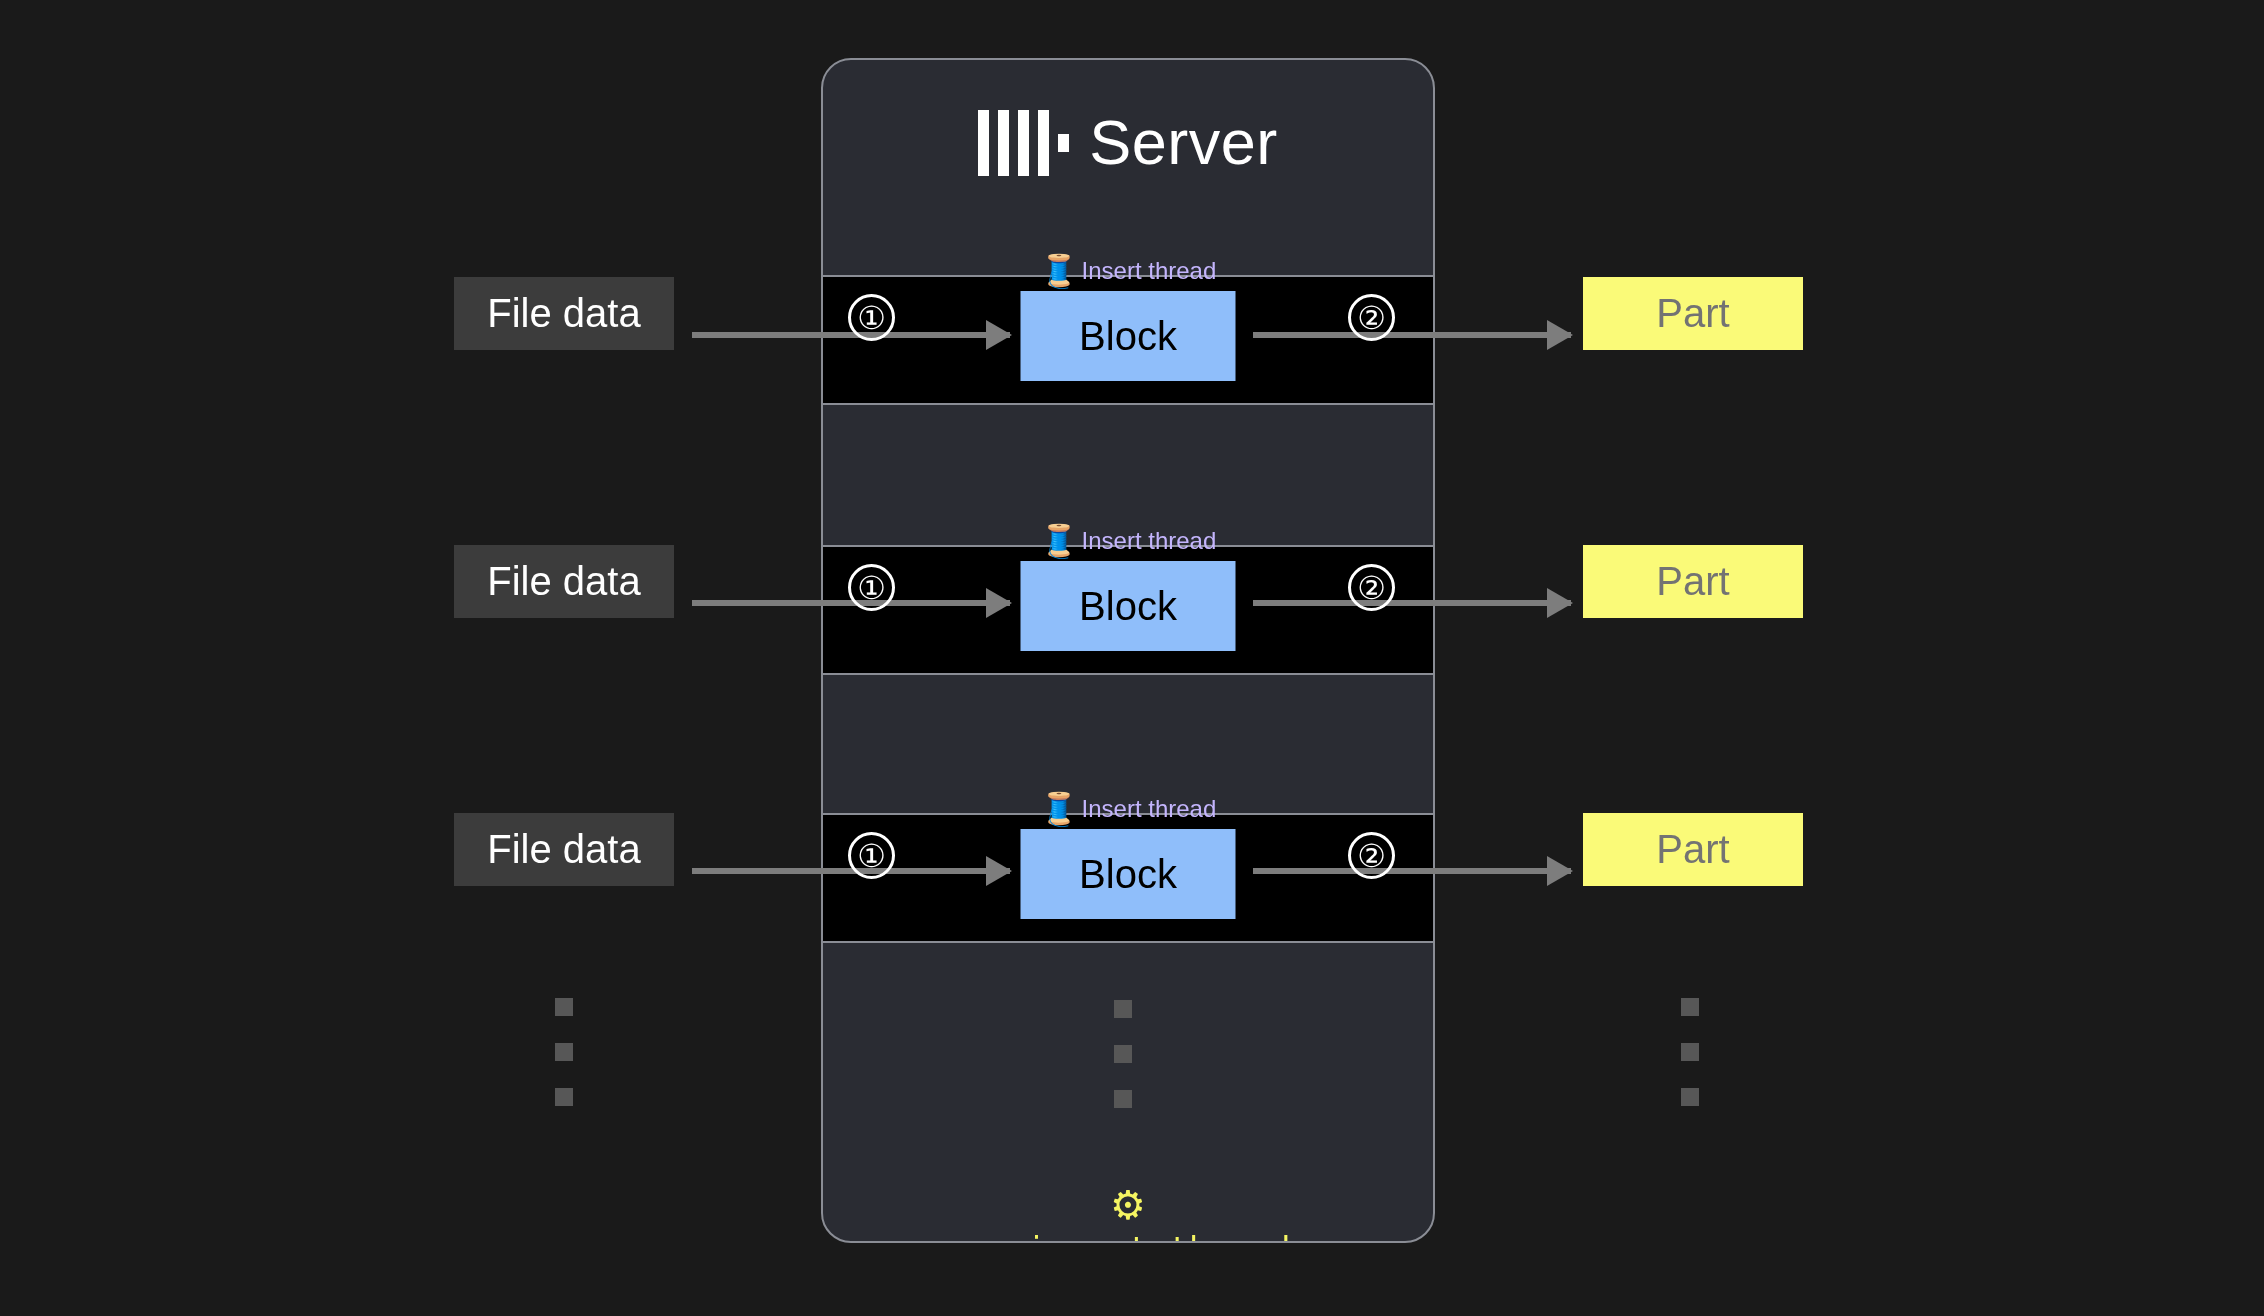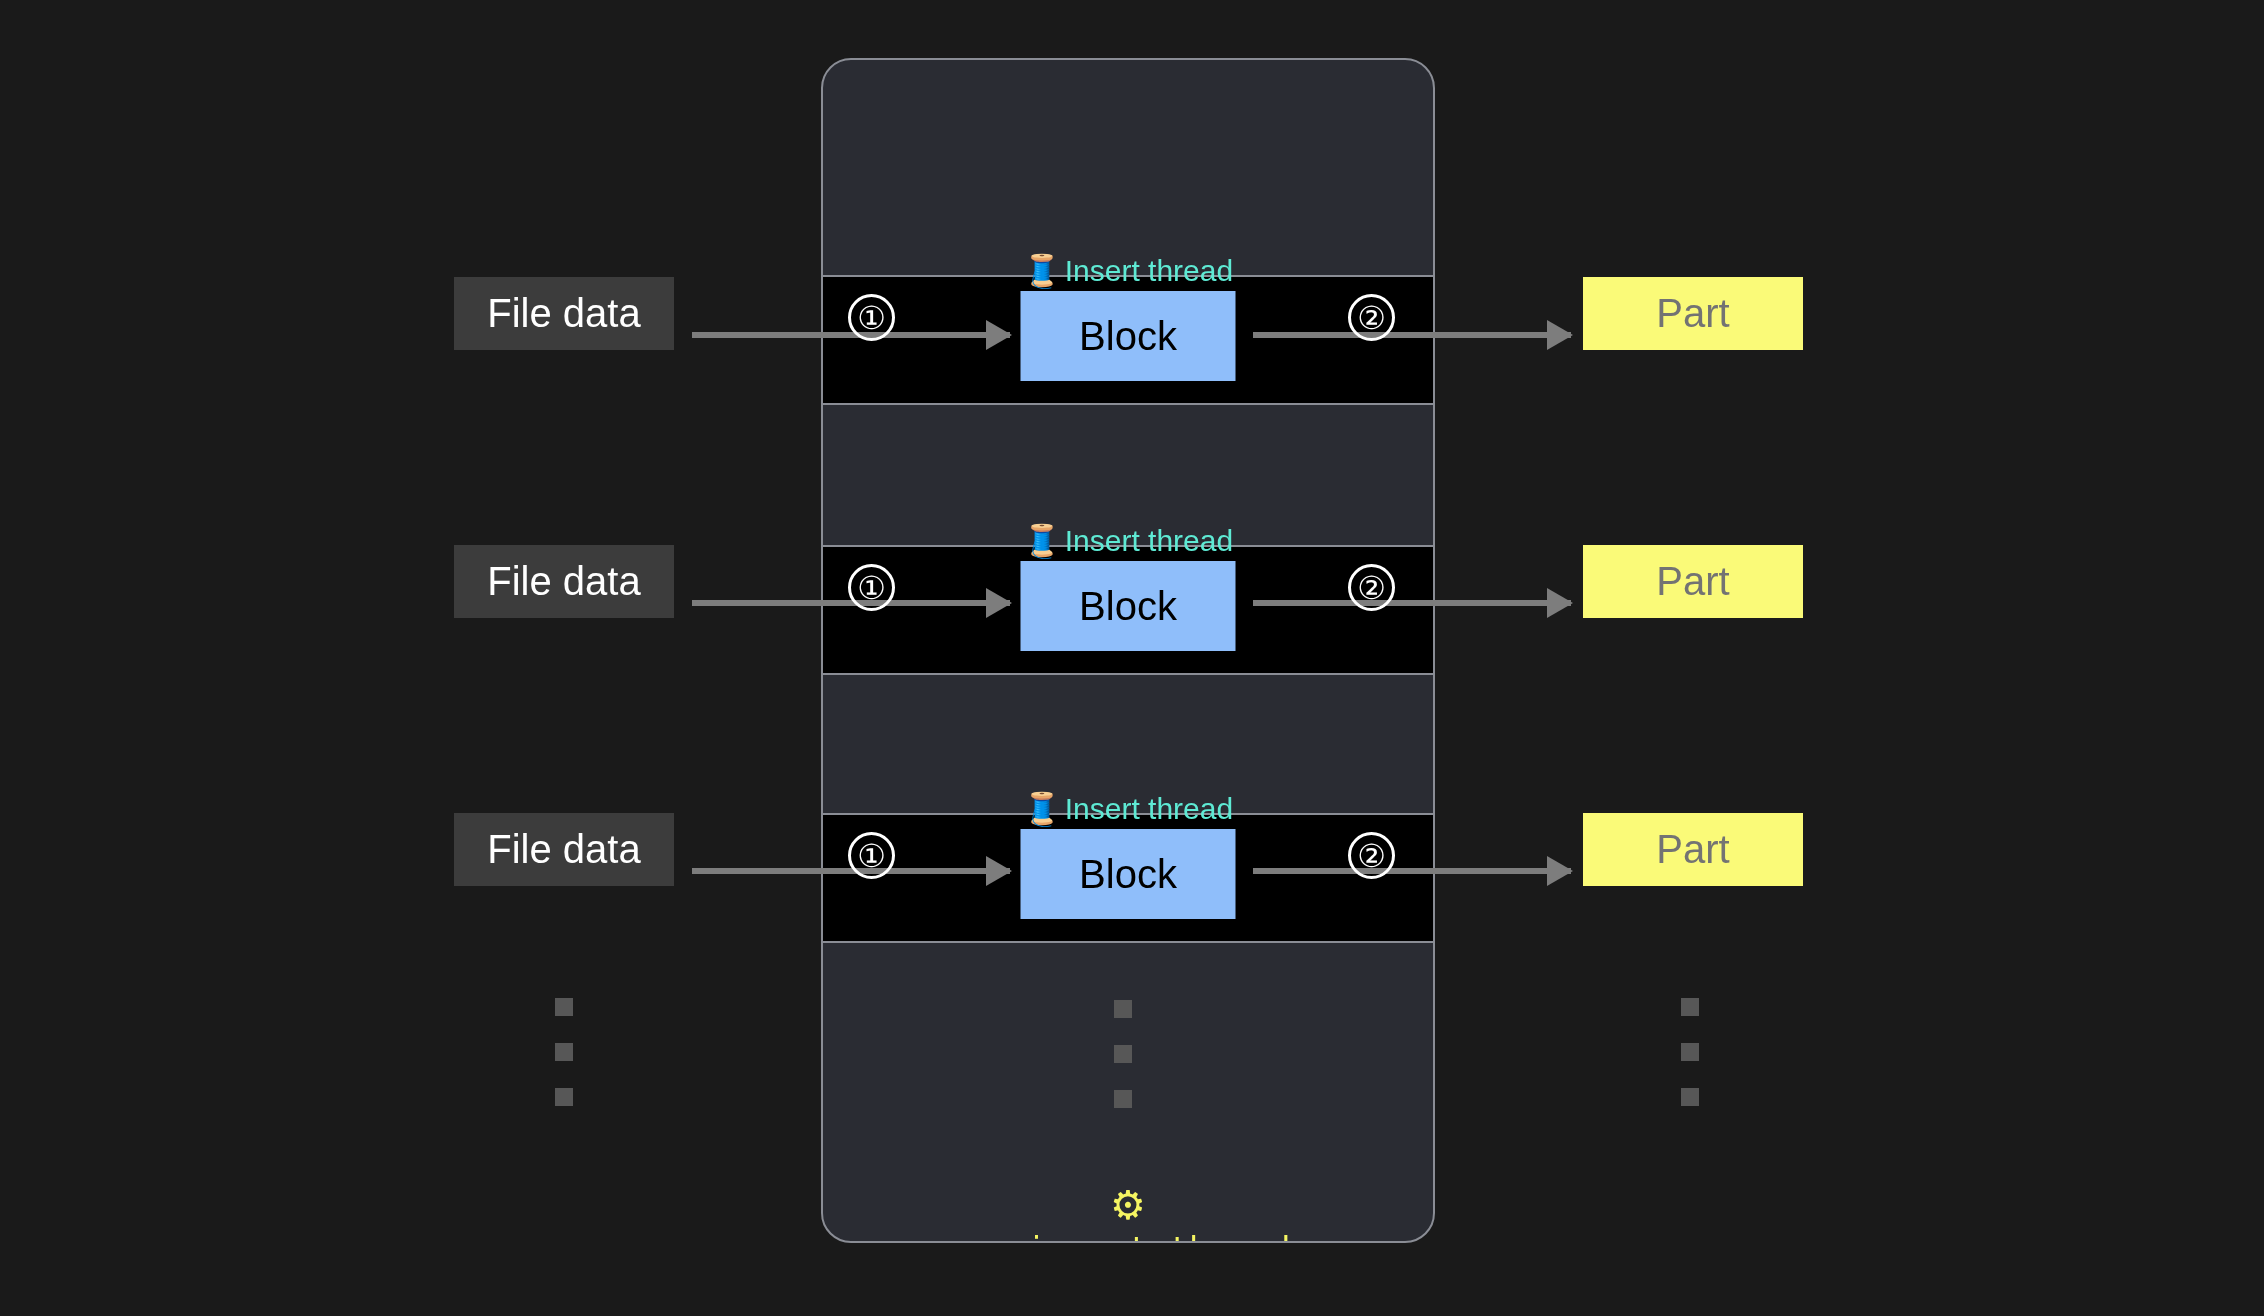--- a/index.html
+++ b/index.html
@@ -102,22 +102,22 @@
     align-items: center;
     gap: 2px;
     white-space: nowrap;
     z-index: 5;
   }
   .thread-label .spool {
     font-size: 32px;
     line-height: 1;
   }
   .thread-label .txt {
-    color: #5eead4;
-    font-size: 30px;
+    color: #c4b5fd;
+    font-size: 24px;
     line-height: 1;
     background: transparent;
   }
 
   
   .step-circle {
     position: absolute;
     width: 47px;
     height: 47px;
     border: 3px solid #ffffff;
@@ -241,20 +241,30 @@
     line-height: 1;
   }
 </style>
 </head>
 <body>
 
 <div class="stage">
 
   <div class="server-panel">
 
+    <div class="server-header">
+      <span class="ch-logo">
+        <span class="bar"></span>
+        <span class="bar"></span>
+        <span class="bar"></span>
+        <span class="bar"></span>
+        <span class="dot"></span>
+      </span>
+      <span class="server-title">Server</span>
+    </div>
 
     <div class="thread-band band-1">
       <div class="band-inner">
         <div class="thread-label">
           <span class="spool">🧵</span>
           <span class="txt">Insert thread</span>
         </div>
         <div class="step-circle step-left">①</div>
         <div class="block-box">Block</div>
         <div class="step-circle step-right">②</div>

